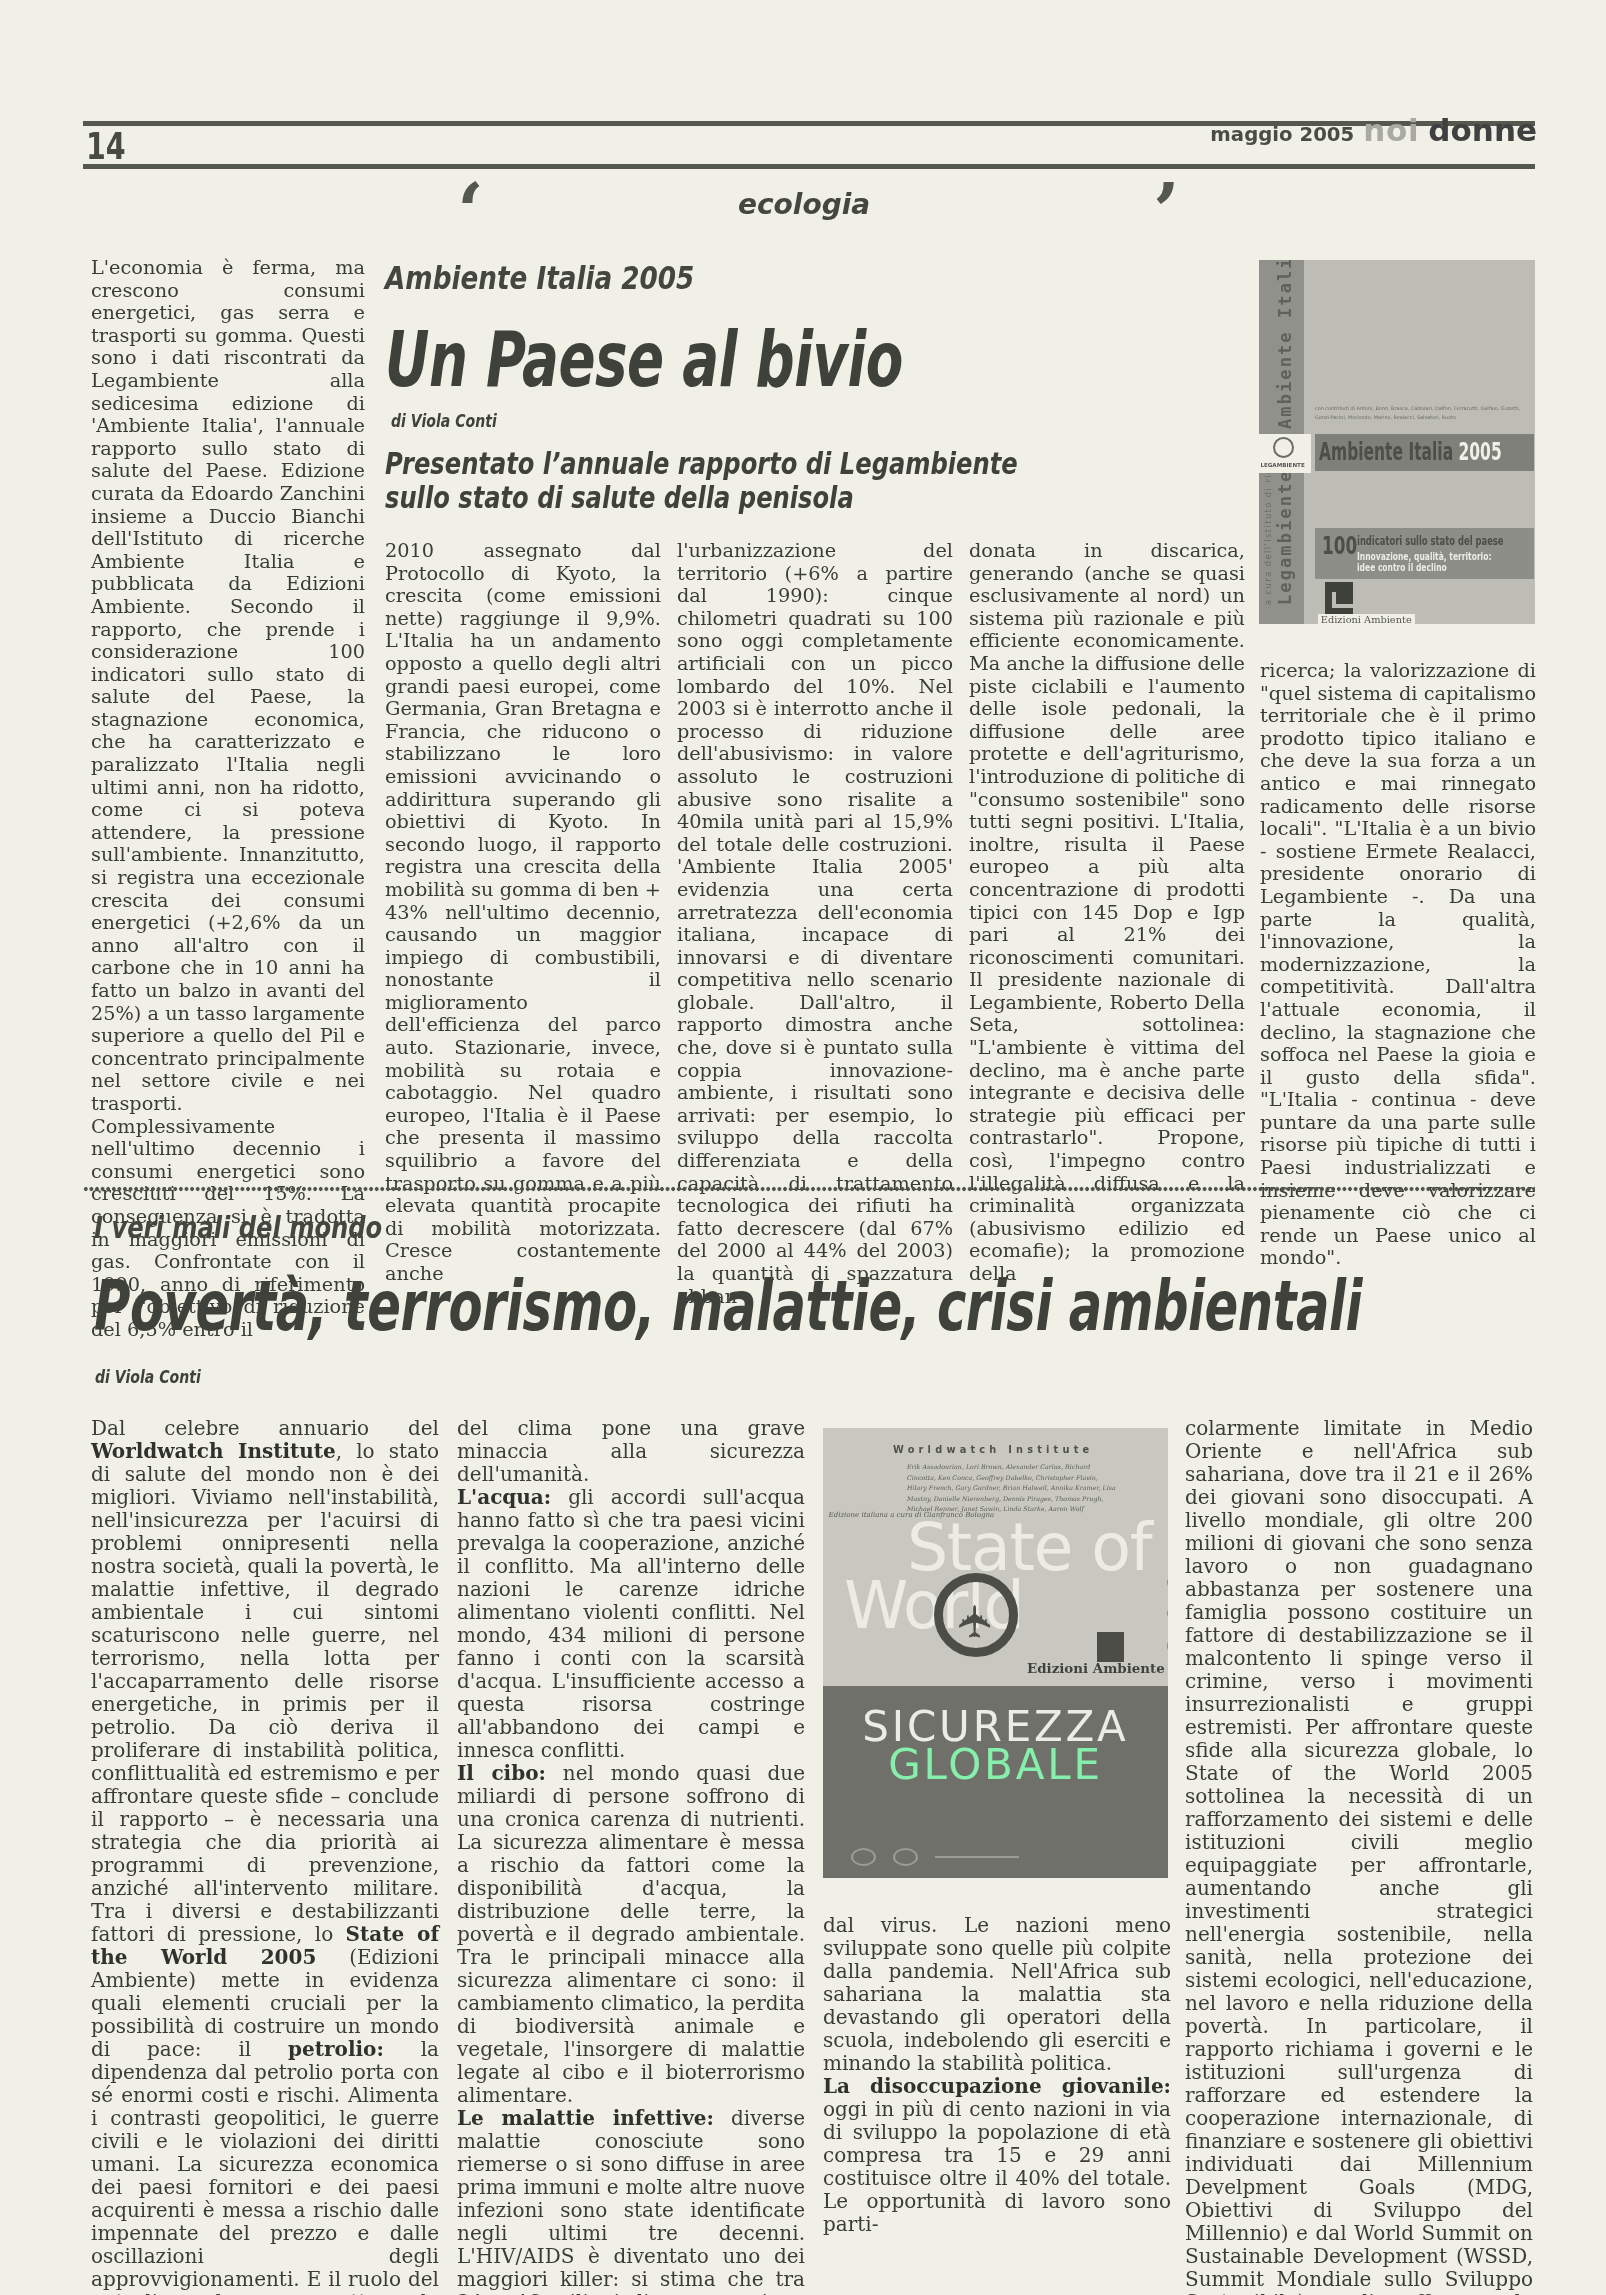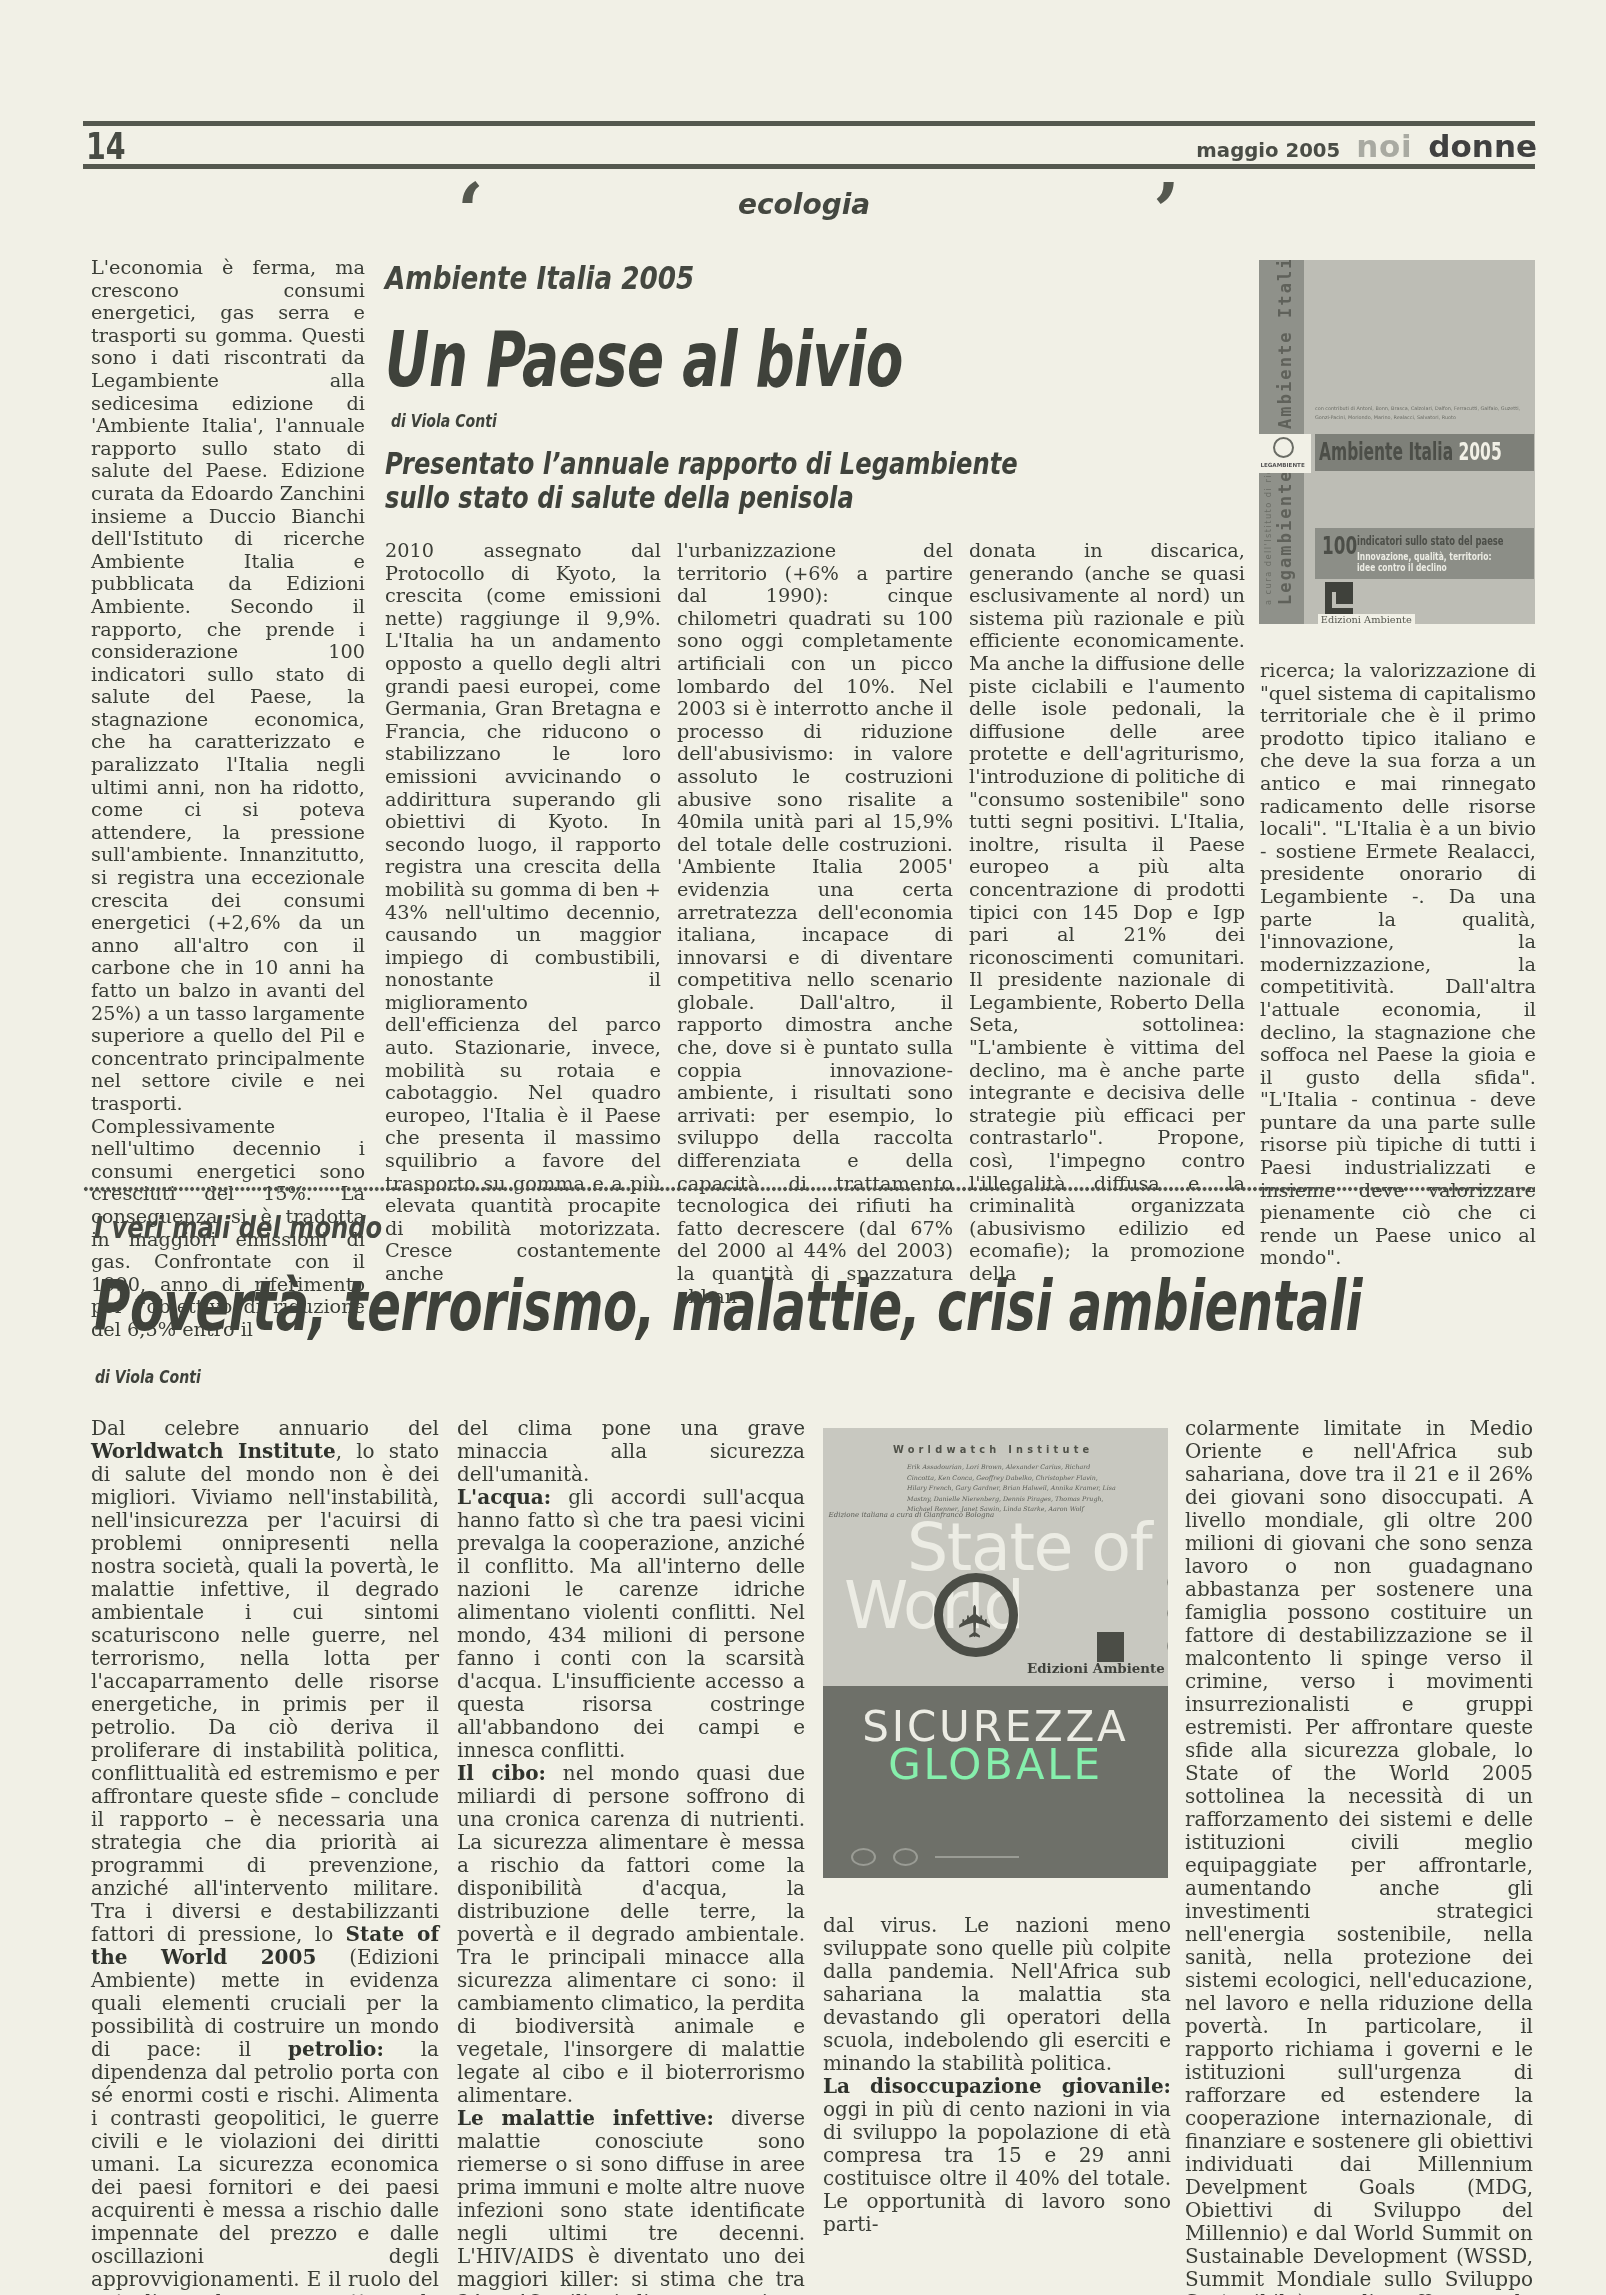--- a/index.html
+++ b/index.html
@@ -6,21 +6,21 @@
     body {
       width: 1607px; height: 2295px; overflow: hidden;
       background: #f1f0e6;
       color: #3a3d36;
       font-family: "DejaVu Serif", serif;
       position: relative;
     }
     .abs { position: absolute; }
     .rule { position: absolute; left: 83px; width: 1452px; height: 4.9px; background: #55584f; }
     .page-num { left: 86px; top: 124px; font-family: "DejaVu Sans", sans-serif; font-weight: bold; font-size: 38px; color: #484b44; transform: scaleX(0.75); transform-origin: left top; }
-    .mast { right: 70px; top: 128px; font-family: "DejaVu Sans", sans-serif; font-weight: bold; display: flex; align-items: baseline; gap: 16px; }
+    .mast { right: 70px; top: 112px; font-family: "DejaVu Sans", sans-serif; font-weight: bold; display: flex; align-items: baseline; gap: 9px; }
     .mast .date { font-size: 19.7px; color: #4a4d46; }
     .mast .noi { font-size: 31px; color: #a9aaa2; letter-spacing: 0.7px; }
     .mast .donne { font-size: 31px; color: #404040; }
     .section { left: 738px; top: 188px; font-family: "DejaVu Sans", sans-serif; font-style: italic; font-weight: bold; font-size: 28px; color: #444740; }
     .quote { font-family: "DejaVu Serif", serif; font-weight: bold; font-size: 77px; color: #55584f; }
     .col { position: absolute; font-size: 19.3px; line-height: 22.6px; text-align: justify; hyphens: manual; }
     .col p { margin: 0; }
     .kicker { font-family: "DejaVu Sans", sans-serif; font-style: italic; font-weight: bold; color: #444740; transform: scaleX(0.82); transform-origin: left top; white-space: nowrap; }
     .headline { font-family: "DejaVu Sans", sans-serif; font-style: italic; font-weight: bold; color: #3f423b; transform: scaleX(0.72); transform-origin: left top; white-space: nowrap; letter-spacing: -0.7px; }
     .byline { font-family: "DejaVu Sans", sans-serif; font-style: italic; font-weight: bold; font-size: 17.6px; color: #3f423b; transform: scaleX(0.8); transform-origin: left top; white-space: nowrap; }

